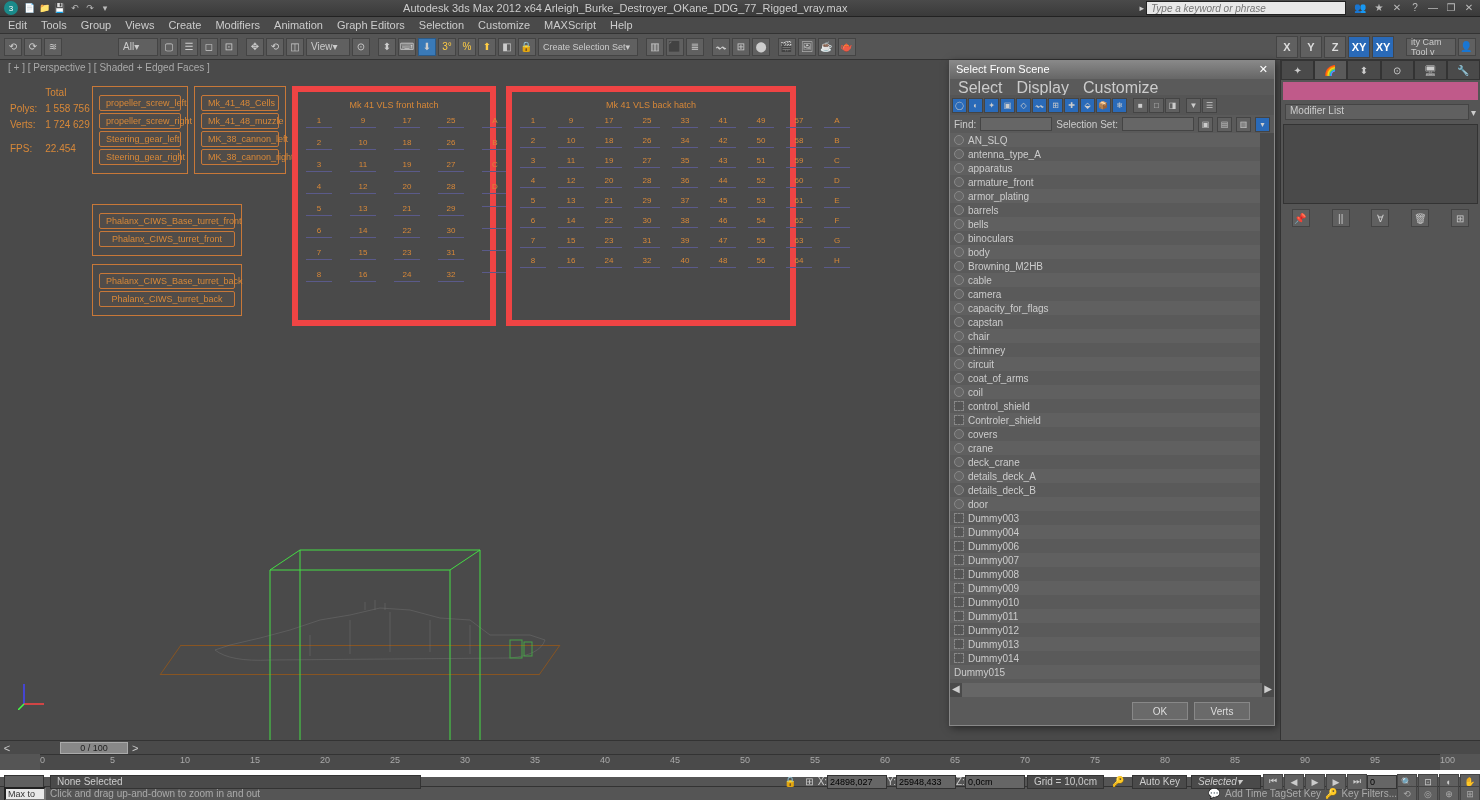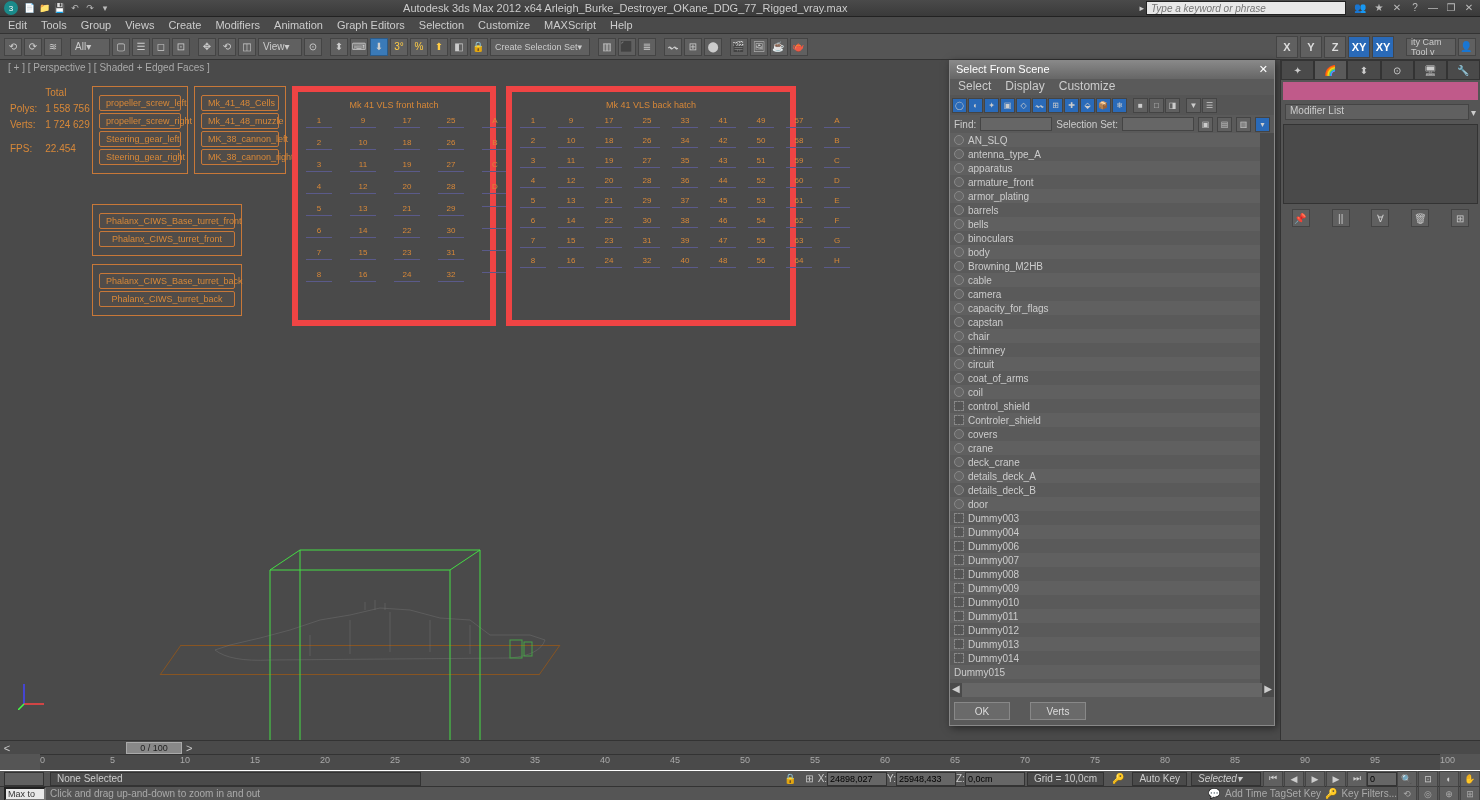--- a/index.html
+++ b/index.html
@@ -51,54 +51,54 @@
 .ground { position:absolute; left:0; top:115px; width:380px; height:30px; border:1px solid #885522; transform:skewX(-35deg); }
 .box3d { position:absolute; left:90px; top:10px; width:240px; height:240px; }
 .ship { position:absolute; left:40px; top:70px; width:340px; height:70px; opacity:0.6; }
 
 
 .gizmo { position:absolute; left:18px; bottom:30px; width:30px; height:30px; }
 
 
 .dialog { position:absolute; top:60px; right:205px; width:326px; height:666px; background:#5a5a5a; border:1px solid #888; box-shadow:2px 2px 8px rgba(0,0,0,0.5); display:flex; flex-direction:column; }
 .dlg-title { height:18px; background:linear-gradient(#888,#666); color:#fff; font-size:11px; padding:2px 6px; display:flex; justify-content:space-between; }
-.dlg-menu { height:16px; background:#5a5a5a; display:flex; gap:14px; padding:0 8px; font-size:12px; color:#ccc; }
+.dlg-menu { height:16px; background:#5a5a5a; display:flex; gap:14px; padding:0 8px; font-size:16px; color:#ccc; }
 .dlg-toolbar { height:20px; background:#555; display:flex; align-items:center; padding:0 2px; gap:1px; }
 .dlg-tbtn { width:15px; height:15px; background:#606060; border:1px solid #444; font-size:8px; display:flex; align-items:center; justify-content:center; }
 .dlg-tbtn.blue { background:#2a6ab8; }
 .dlg-find { height:18px; display:flex; align-items:center; gap:4px; padding:0 4px; font-size:10px; }
 .dlg-find input { flex:1; height:14px; background:#666; border:1px solid #444; color:#ccc; font-size:10px; min-width:0; }
 .dlg-header { height:16px; background:#777; color:#eee; font-size:11px; padding:2px 6px; font-weight:bold; border-bottom:1px solid #444; }
 .dlg-list { flex:1; overflow-y:auto; background:#5a5a5a; }
 .dlg-row { height:14px; display:flex; align-items:center; padding:0 4px; font-size:10px; color:#ccc; }
 .dlg-row:nth-child(odd) { background:#606060; }
 .dlg-row .icon { width:10px; height:10px; border:1px solid #888; border-radius:50%; margin-right:4px; background:#666; }
 .dlg-row .icon.dummy { border-radius:0; background:#555; border-style:dashed; }
 .dlg-scrollbar { width:14px; background:#4a4a4a; }
-.dlg-btns { height:28px; display:flex; align-items:center; gap:20px; padding:0 4px; background:#5a5a5a; }
+.dlg-btns { height:28px; display:flex; justify-content:flex-end; align-items:center; gap:6px; padding:0 24px; background:#5a5a5a; }
 .dlg-btn { width:56px; height:18px; background:#6a6a6a; border:1px solid #888; font-size:10px; color:#ddd; display:flex; align-items:center; justify-content:center; }
 
 
 .cmdpanel { position:absolute; top:60px; right:0; width:200px; bottom:60px; background:#555; border-left:1px solid #333; }
 .cmdtabs { height:20px; display:flex; background:#4a4a4a; }
 .cmdtab { flex:1; border:1px solid #333; display:flex; align-items:center; justify-content:center; font-size:10px; }
 .cmdtab.active { background:#5a5a5a; }
 .cmd-color { height:18px; background:#c05a8a; margin:2px; }
 .cmd-row { padding:2px 4px; font-size:10px; color:#ccc; display:flex; align-items:center; }
 .cmd-drop { flex:1; height:16px; background:#606060; border:1px solid #444; font-size:10px; padding:0 4px; }
 .cmd-bottom { position:absolute; bottom:0; left:0; right:0; height:24px; background:#555; display:flex; align-items:center; justify-content:space-around; }
 .cmd-bottom span { width:18px; height:18px; background:#606060; border:1px solid #444; font-size:10px; display:flex; align-items:center; justify-content:center; }
 
 
 .bottom { position:absolute; bottom:0; left:0; right:0; height:60px; background:#555; }
 .timeslider-row { height:14px; background:#4a4a4a; display:flex; align-items:center; border-top:1px solid #333; }
-.timeslider-row .handle { margin-left:112px; width:56px; height:12px; background:#888; border:1px solid #aaa; font-size:9px; color:#222; text-align:center; }
+.timeslider-row .handle { margin-left:46px; width:68px; height:12px; background:#888; border:1px solid #aaa; font-size:9px; color:#222; text-align:center; }
 .timeline { height:16px; background:#4a4a4a; position:relative; border-top:1px solid #333; margin-left:40px; margin-right:40px; }
 .timeline .tick { position:absolute; top:0; font-size:9px; color:#aaa; }
-.status { height:16px; background:#555; display:flex; align-items:center; font-size:10px; color:#ccc; border-top:1px solid #ffffff; }
+.status { height:16px; background:#555; display:flex; align-items:center; font-size:10px; color:#ccc; border-top:7px solid #ffffff; }
 .status .box { background:#4a4a4a; border:1px solid #333; padding:0 6px; margin:0 2px; height:14px; display:flex; align-items:center; }
 .status .coord { background:#666; border:1px solid #333; width:60px; height:14px; font-size:9px; padding:0 2px; }
 .prompt { height:14px; background:#555; display:flex; align-items:center; font-size:10px; color:#aaa; border-top:1px solid #333; }
 .prompt .maxto { width:42px; height:14px; background:#e8e8e8; color:#333; font-size:9px; padding:0 2px; margin:0 4px; }
 .nav-btns { display:flex; gap:1px; }
 .nav-btns span { width:20px; height:16px; background:#606060; border:1px solid #444; font-size:9px; display:flex; align-items:center; justify-content:center; }
 </style>
 </head>
 <body>
 
@@ -139,21 +139,21 @@
   <span>Customize</span>
   <span>MAXScript</span>
   <span>Help</span>
 </div>
 
 <div class="toolbar">
   <div class="tbtn">⟲</div>
   <div class="tbtn">⟳</div>
   <div class="tbtn">≋</div>
   <div class="tsep"></div>
-  <div class="tdrop" style="width:40px;"><span>All</span> ▾</div>
+  <div class="tdrop" style="width:40px;margin-left:48px;"><span>All</span> ▾</div>
   <div class="tbtn">▢</div>
   <div class="tbtn">☰</div>
   <div class="tbtn">◻</div>
   <div class="tbtn">⊡</div>
   <div class="tsep"></div>
   <div class="tbtn">✥</div>
   <div class="tbtn">⟲</div>
   <div class="tbtn">◫</div>
   <div class="tdrop" style="width:44px;"><span>View</span> ▾</div>
   <div class="tbtn">⊙</div>

